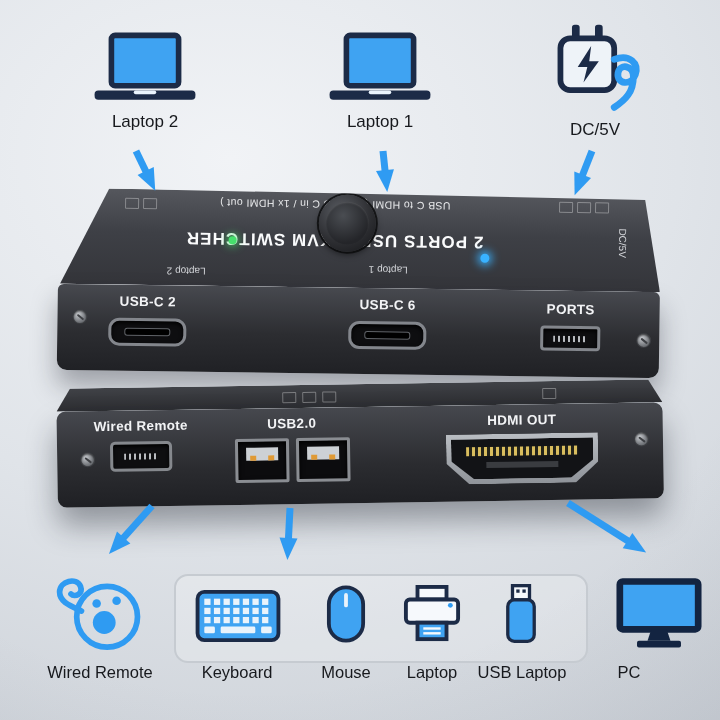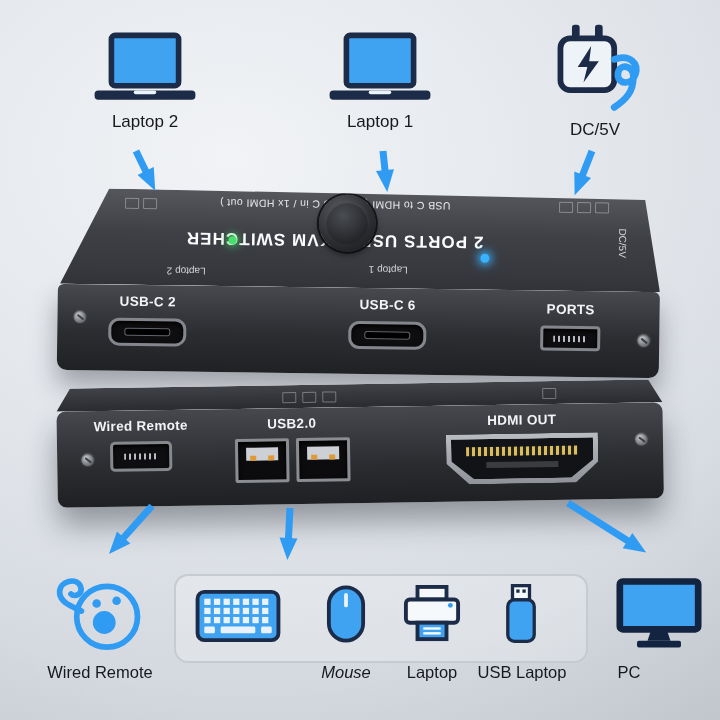--- a/index.html
+++ b/index.html
@@ -96,21 +96,21 @@
   .hdmi-tab{width:72px;height:6px;margin:6px auto 0;background:#3a3c40;}
   .screw-2l{left:24px;top:42px;} .screw-2r{left:578px;top:30px;}
 
   
   .pbox{position:absolute;left:174px;top:574px;width:410px;height:85px;border:2px solid #c6cbd1;
     border-radius:14px;background:rgba(255,255,255,.22);z-index:2;}
   .bicon{position:absolute;z-index:3;}
   .blabel{position:absolute;top:663px;text-align:center;font-size:16.5px;color:var(--label-dark,#17191d);z-index:3;}
   .lbl-remote{left:28px;width:144px;}
   .lbl-keyboard{left:177px;width:120px;}
-  .lbl-mouse{left:306px;width:80px;font-style:italic;}
+  .lbl-mouse{left:306px;width:80px;}
   .lbl-printer{left:392px;width:80px;}
   .lbl-usbdrive{left:470px;width:104px;}
   .lbl-pc{left:599px;width:60px;}
 </style>
 </head>
 <body>
 
 <div id="canvas">
 
   <div class="src src-laptop2">
@@ -299,18 +299,19 @@
     <rect x="4" y="17" width="28" height="44" rx="7" fill="#3fa3f2" stroke="#1c2b47" stroke-width="3.5"></rect>
   </svg>
 
   <svg class="bicon" style="left:616px;top:577px;" width="86" height="74" viewBox="0 0 90 76">
     <rect x="4" y="4" width="82" height="50" rx="3" fill="#3fa3f2" stroke="#132441" stroke-width="7"></rect>
     <polygon points="37,54 53,54 57,66 33,66" fill="#132441"></polygon>
     <rect x="22" y="66" width="46" height="7" rx="2" fill="#132441"></rect>
   </svg>
 
   <div class="blabel lbl-remote">Wired Remote</div>
+  <div class="blabel lbl-keyboard">Keyboard</div>
   <div class="blabel lbl-mouse">Mouse</div>
   <div class="blabel lbl-printer">Laptop</div>
   <div class="blabel lbl-usbdrive">USB Laptop</div>
   <div class="blabel lbl-pc">PC</div>
 
 </div>
 
 </body></html>

